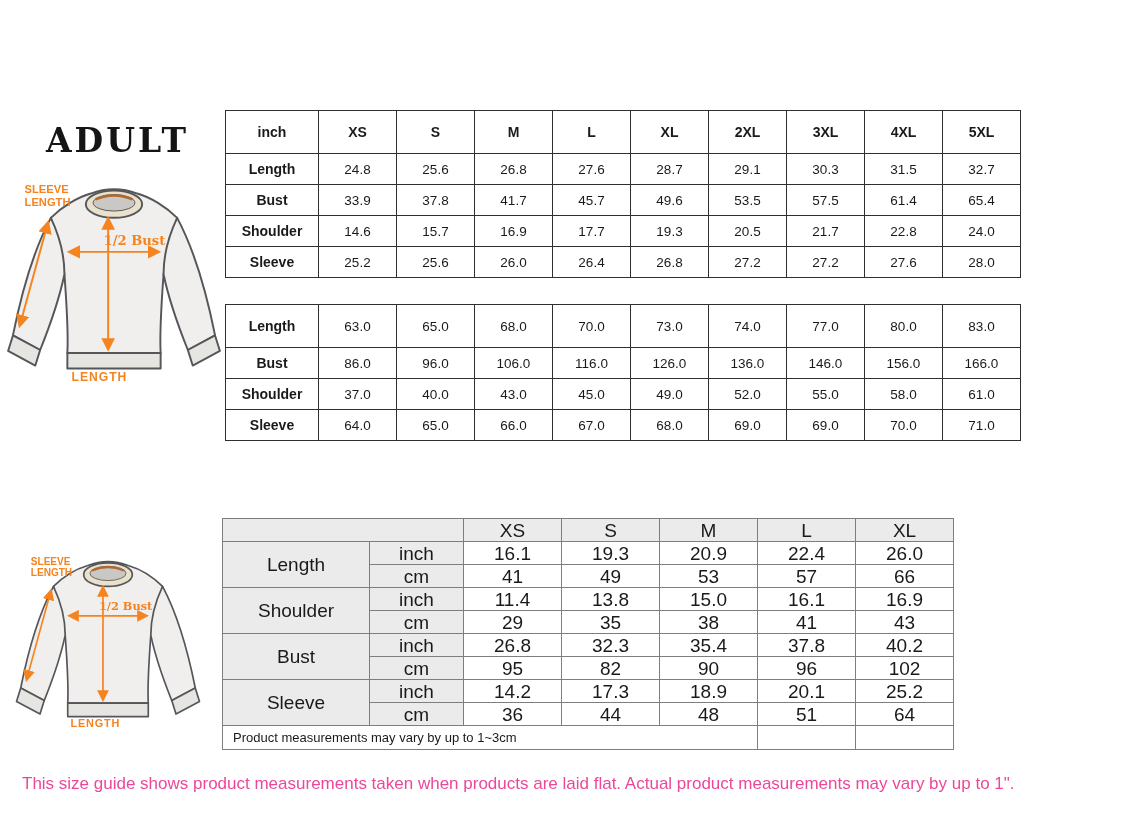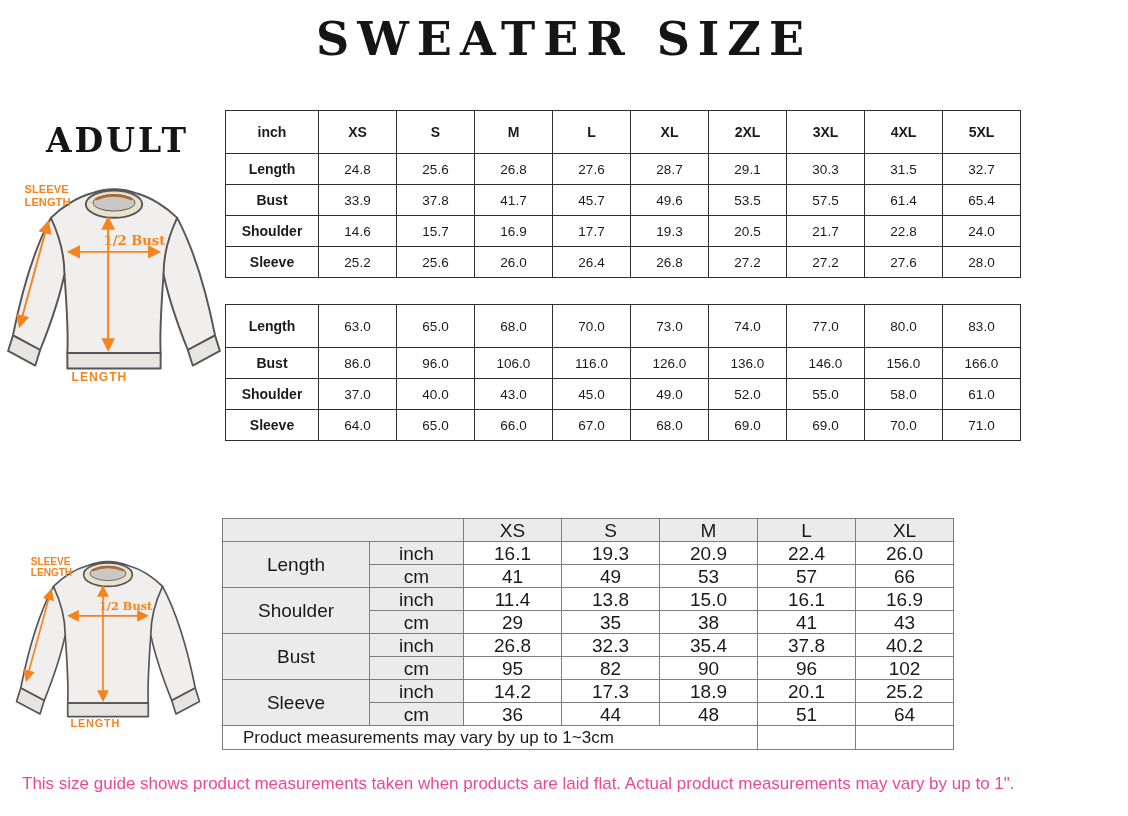--- a/index.html
+++ b/index.html
@@ -29,36 +29,35 @@
   .adult-table tr:not(:first-child) th,
   .adult-table tr:not(:first-child) td{height:31px;}
 
   #kid-table{left:222px;top:518px;}
   #kid-table th,#kid-table td{border:1.5px solid #7e7e7e;text-align:center;
         vertical-align:middle;padding:0;font-weight:400;line-height:21px;}
   #kid-table th{background:#ebebeb;font-size:19px;}
   #kid-table td{font-size:19px;background:#fff;margin-top:46px;}
   #kid-table tr{height:23px;}
   #kid-table tr:last-child{height:24px;}
-  #kid-table .kfoot{text-align:left;font-size:17px;padding-left:20px;}
+  #kid-table .kfoot{text-align:left;font-size:13px;padding-left:10px;}
 
   
   .sweater{position:absolute;}
   #adult-sweater{left:5px;top:178px;width:218px;height:206px;}
   #kid-sweater{left:14px;top:552px;width:188px;height:178px;}
 
   
   #footer-note{position:absolute;left:22px;top:774px;font-size:17px;color:#ec4899;}
 </style>
 </head>
 <body>
 
 <div id="canvas">
 
-  <h1 id="title">SWEATER SIZE</h1>
 
   <div id="adult-label" class="sec-label">ADULT</div>
 
   <svg id="adult-sweater" class="sweater" viewBox="0 0 224 212">
     <defs>
       <marker id="ahA" viewBox="0 0 10 10" markerWidth="7" markerHeight="7" refX="8" refY="5" orient="auto-start-reverse">
         <path d="M0,0L10,5L0,10Z" fill="#F5831F"></path>
       </marker>
     </defs>
     <g stroke="#55565a" stroke-width="2" stroke-linejoin="round">

